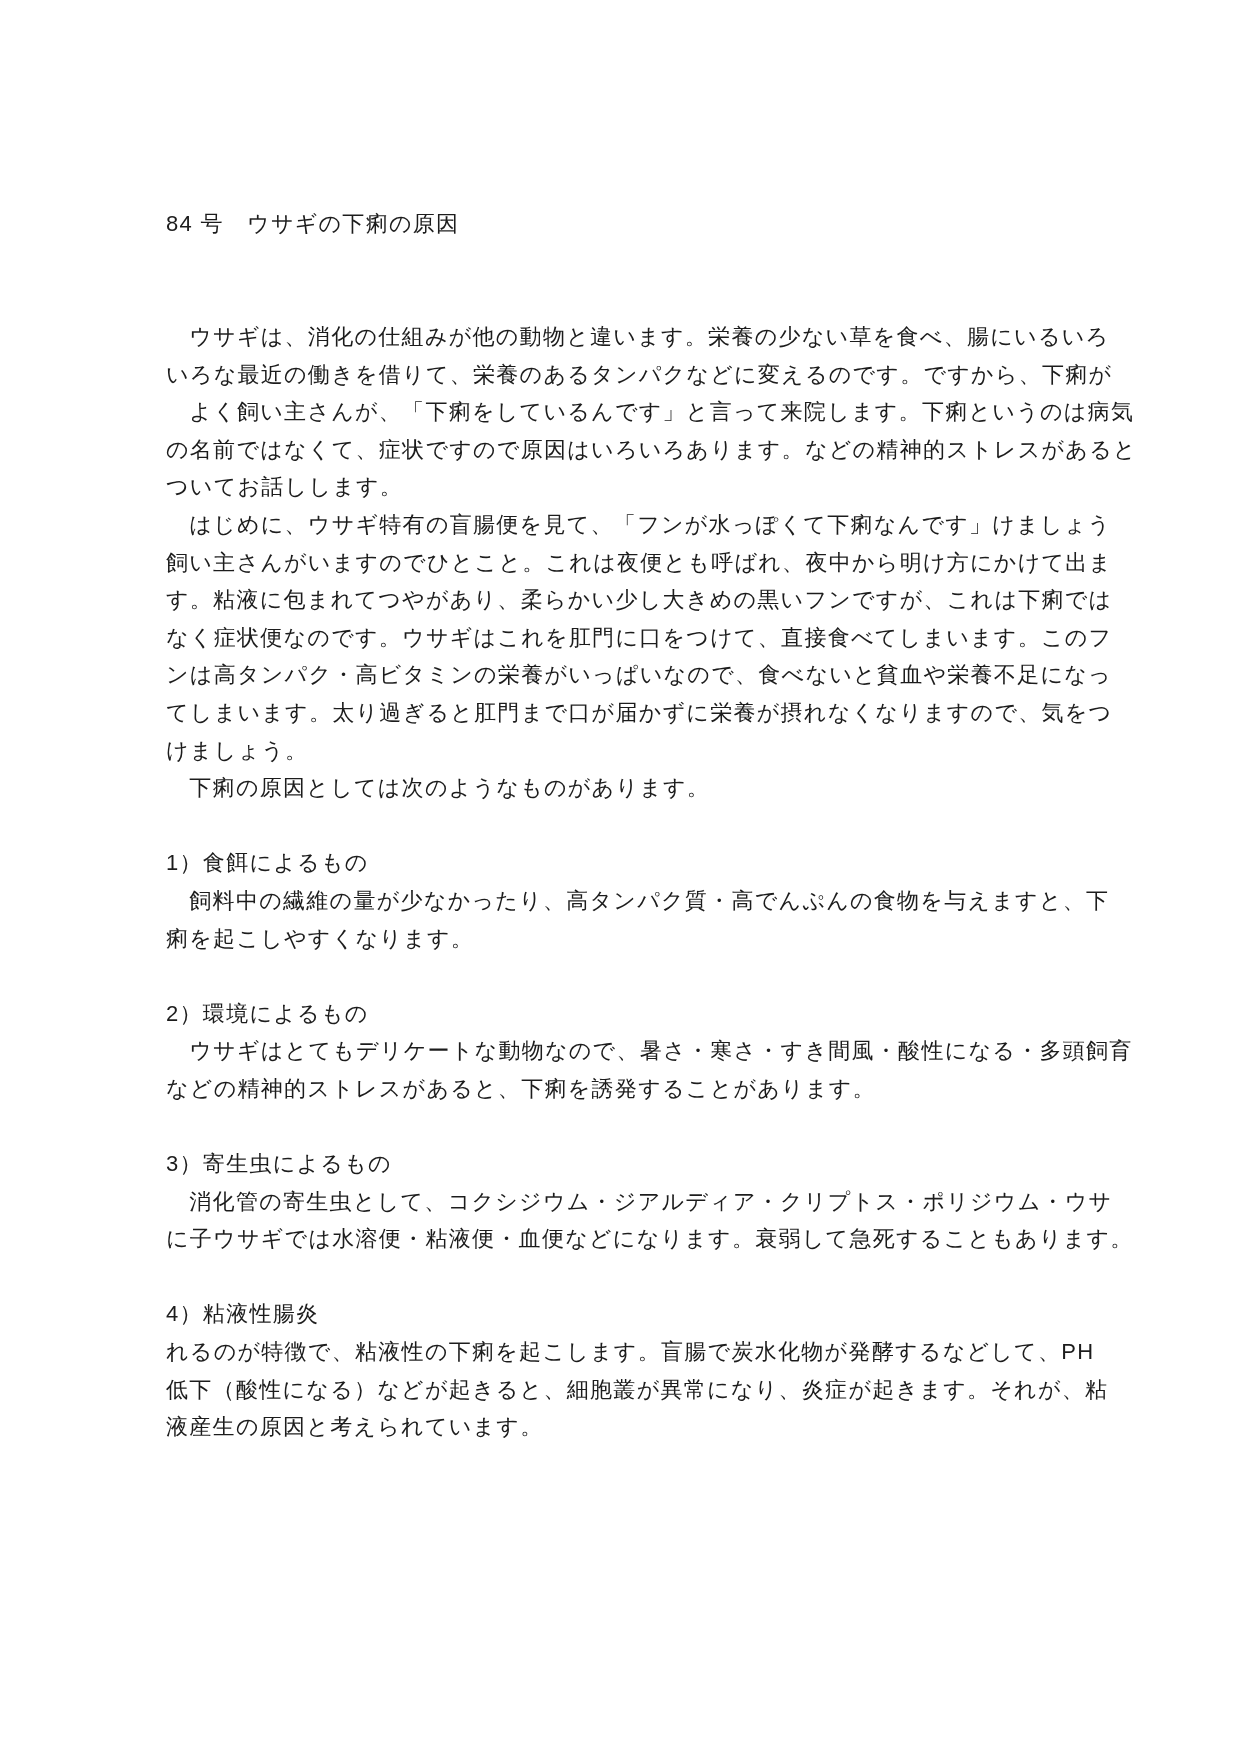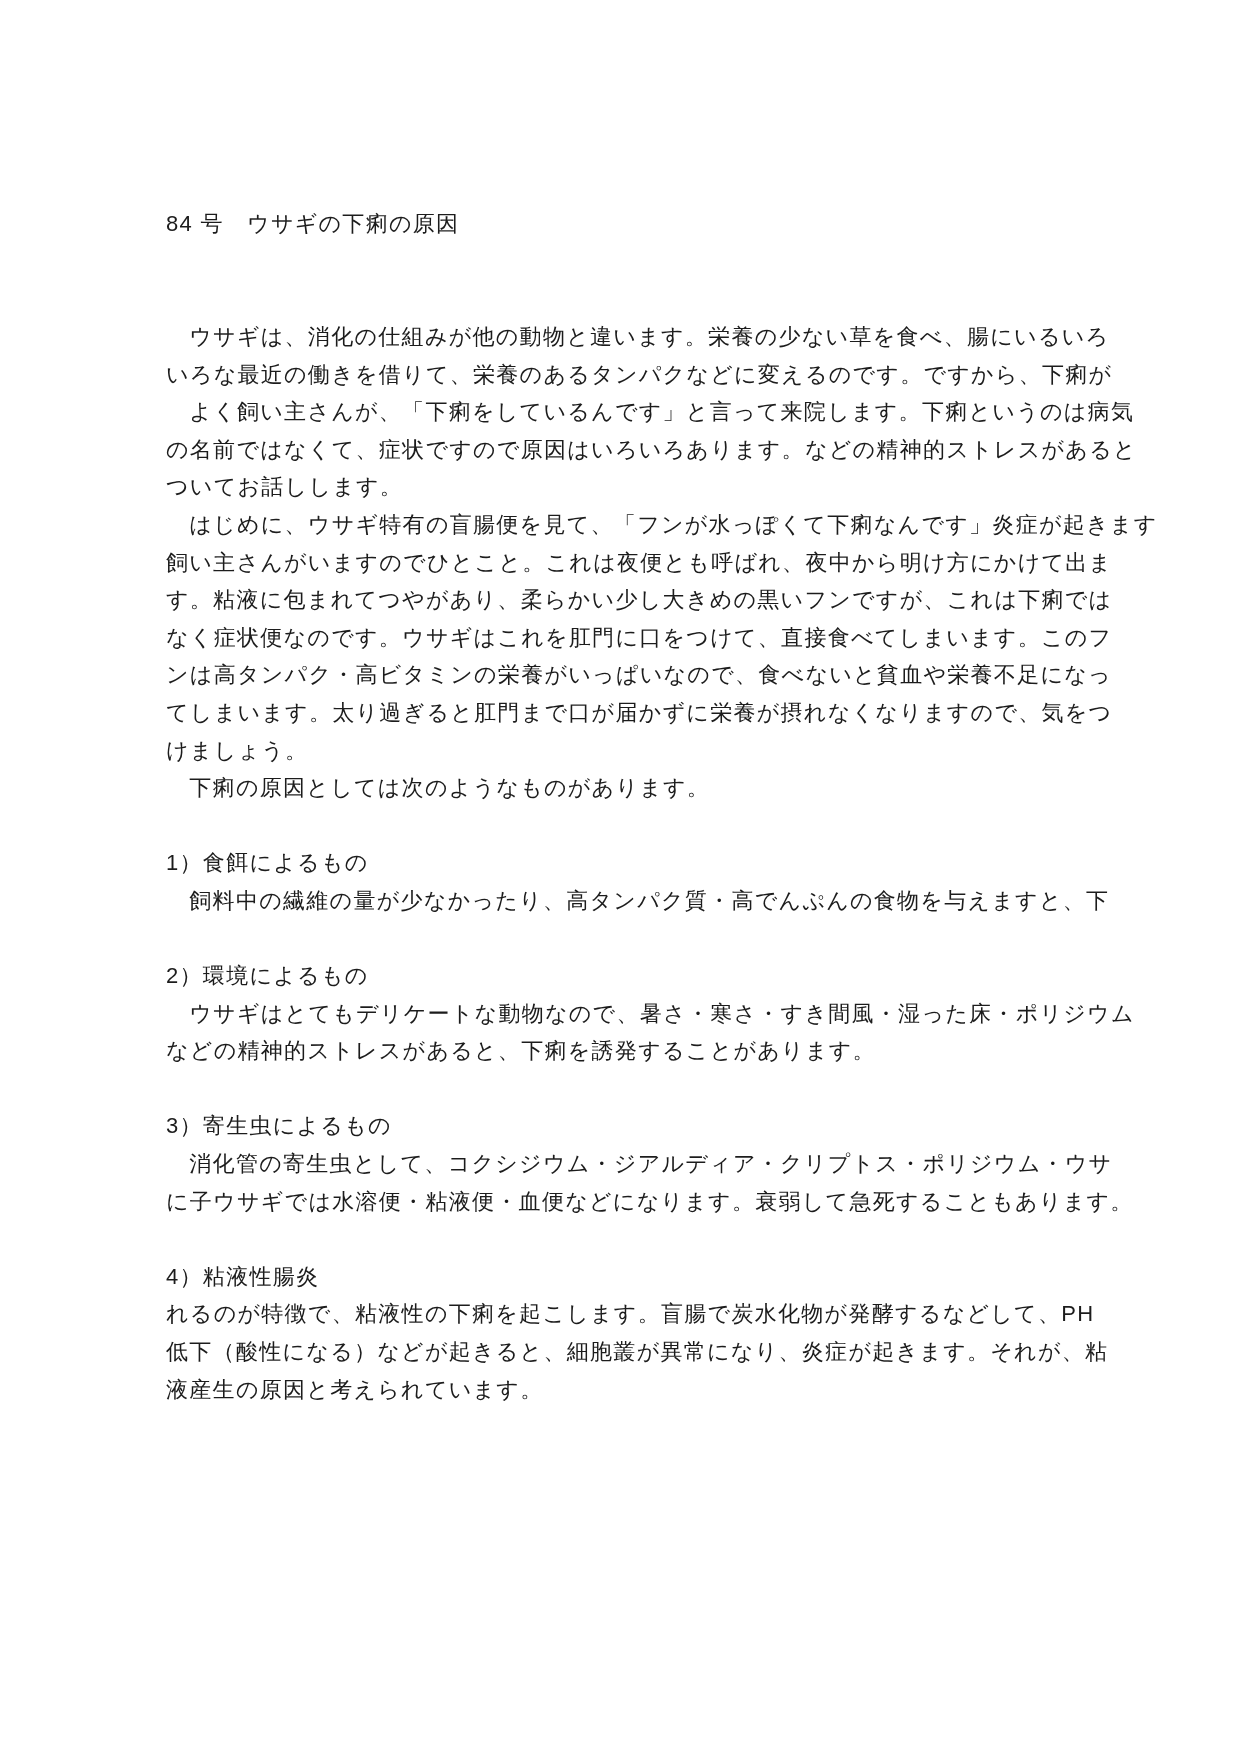--- a/index.html
+++ b/index.html
@@ -40,34 +40,35 @@
 
 <div class="page">
   <div class="doc-title">84 号　ウサギの下痢の原因</div>
   <div class="title-gap"></div>
   <div id="doc-body">
       <div class="line">　ウサギは、消化の仕組みが他の動物と違います。栄養の少ない草を食べ、腸にいるいろ</div>
       <div class="line">いろな最近の働きを借りて、栄養のあるタンパクなどに変えるのです。ですから、下痢が</div>
       <div class="line">　よく飼い主さんが、「下痢をしているんです」と言って来院します。下痢というのは病気</div>
       <div class="line">の名前ではなくて、症状ですので原因はいろいろあります。などの精神的ストレスがあると</div>
       <div class="line">ついてお話しします。</div>
-      <div class="line">　はじめに、ウサギ特有の盲腸便を見て、「フンが水っぽくて下痢なんです」炎症が起きます</div>
+      <div class="line">　はじめに、ウサギ特有の盲腸便を見て、「フンが水っぽくて下痢なんです」けましょう</div>
       <div class="line">飼い主さんがいますのでひとこと。これは夜便とも呼ばれ、夜中から明け方にかけて出ま</div>
       <div class="line">す。粘液に包まれてつやがあり、柔らかい少し大きめの黒いフンですが、これは下痢では</div>
       <div class="line">なく症状便なのです。ウサギはこれを肛門に口をつけて、直接食べてしまいます。このフ</div>
       <div class="line">ンは高タンパク・高ビタミンの栄養がいっぱいなので、食べないと貧血や栄養不足になっ</div>
       <div class="line">てしまいます。太り過ぎると肛門まで口が届かずに栄養が摂れなくなりますので、気をつ</div>
       <div class="line">けましょう。</div>
       <div class="line">　下痢の原因としては次のようなものがあります。</div>
       <div class="line"></div>
       <div class="line">1）食餌によるもの</div>
       <div class="line">　飼料中の繊維の量が少なかったり、高タンパク質・高でんぷんの食物を与えますと、下</div>
+      <div class="line">痢を起こしやすくなります。</div>
       <div class="line"></div>
       <div class="line">2）環境によるもの</div>
-      <div class="line">　ウサギはとてもデリケートな動物なので、暑さ・寒さ・すき間風・湿った床・ポリジウム</div>
+      <div class="line">　ウサギはとてもデリケートな動物なので、暑さ・寒さ・すき間風・酸性になる・多頭飼育</div>
       <div class="line">などの精神的ストレスがあると、下痢を誘発することがあります。</div>
       <div class="line"></div>
       <div class="line">3）寄生虫によるもの</div>
       <div class="line">　消化管の寄生虫として、コクシジウム・ジアルディア・クリプトス・ポリジウム・ウサ</div>
       <div class="line">に子ウサギでは水溶便・粘液便・血便などになります。衰弱して急死することもあります。</div>
       <div class="line"></div>
       <div class="line">4）粘液性腸炎</div>
       <div class="line">れるのが特徴で、粘液性の下痢を起こします。盲腸で炭水化物が発酵するなどして、PH</div>
       <div class="line">低下（酸性になる）などが起きると、細胞叢が異常になり、炎症が起きます。それが、粘</div>
       <div class="line">液産生の原因と考えられています。</div>

